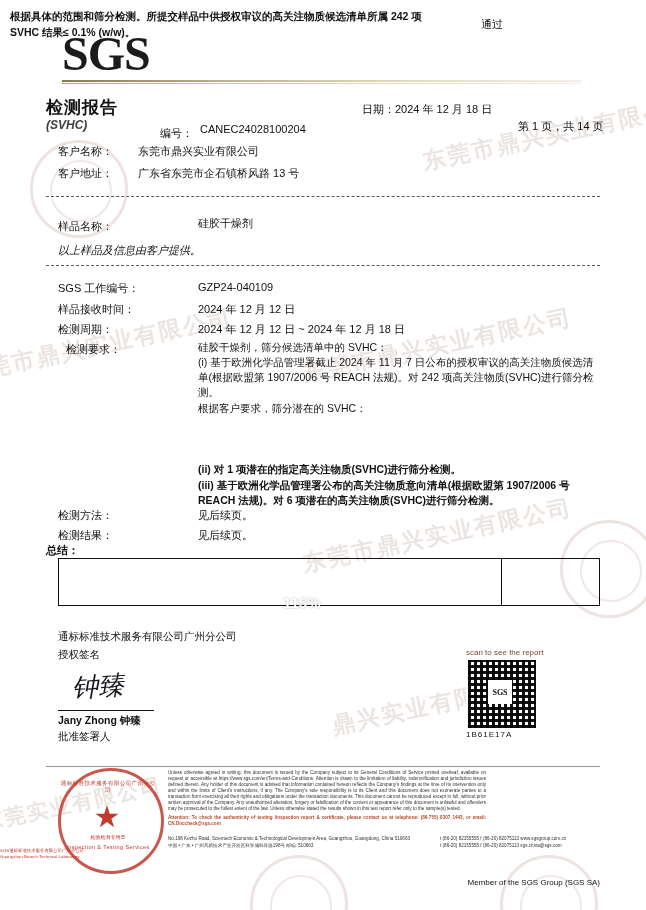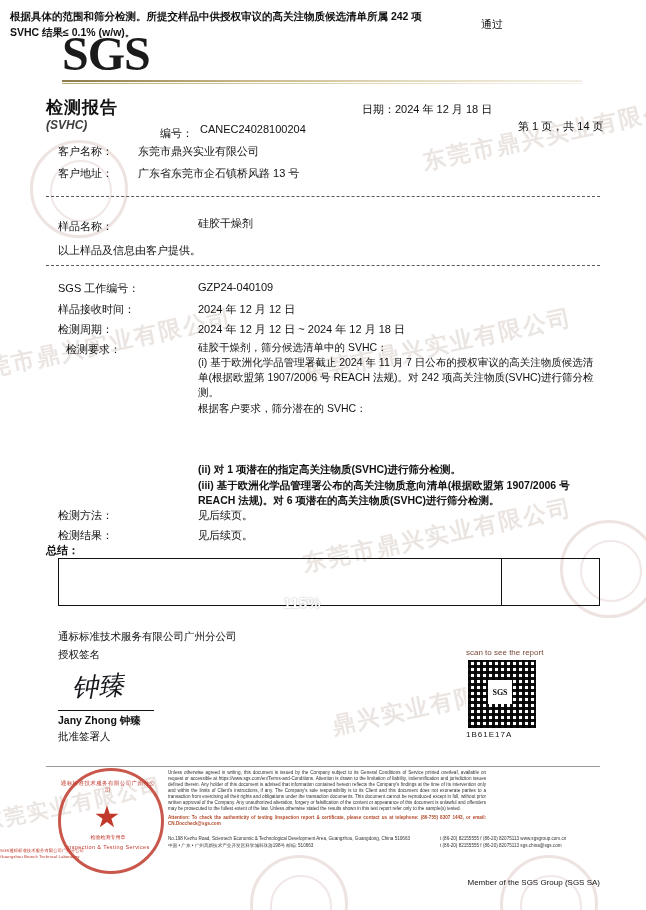--- a/index.html
+++ b/index.html
@@ -368,21 +368,21 @@
 
   <div class="lbl" style="left:58px; top:144px;">客户名称：</div>
   <div class="val" style="left:138px; top:144px;">东莞市鼎兴实业有限公司</div>
   <div class="lbl" style="left:58px; top:166px;">客户地址：</div>
   <div class="val" style="left:138px; top:166px;">广东省东莞市企石镇桥风路 13 号</div>
 
   <div class="dash" style="top:196px;"></div>
 
   <div class="lbl" style="left:58px; top:219px;text-align:right;">样品名称：</div>
   <div class="val" style="left:198px; top:216px;font-family:Liberation Serif, serif;">硅胶干燥剂</div>
-  <div class="lbl" style="left:58px; top:243px;">以上样品及信息由客户提供。</div>
+  <div class="lbl" style="left:58px; top:243px;font-style:italic;">以上样品及信息由客户提供。</div>
 
   <div class="dash" style="top:265px;"></div>
 
   <div class="lbl" style="left:58px; top:281px;">SGS 工作编号：</div>
   <div class="val" style="left:198px; top:281px;">GZP24-040109</div>
 
   <div class="lbl" style="left:58px; top:302px;">样品接收时间：</div>
   <div class="val" style="left:198px; top:302px;">2024 年 12 月 12 日</div>
 
   <div class="lbl" style="left:58px; top:322px;">检测周期：</div>

